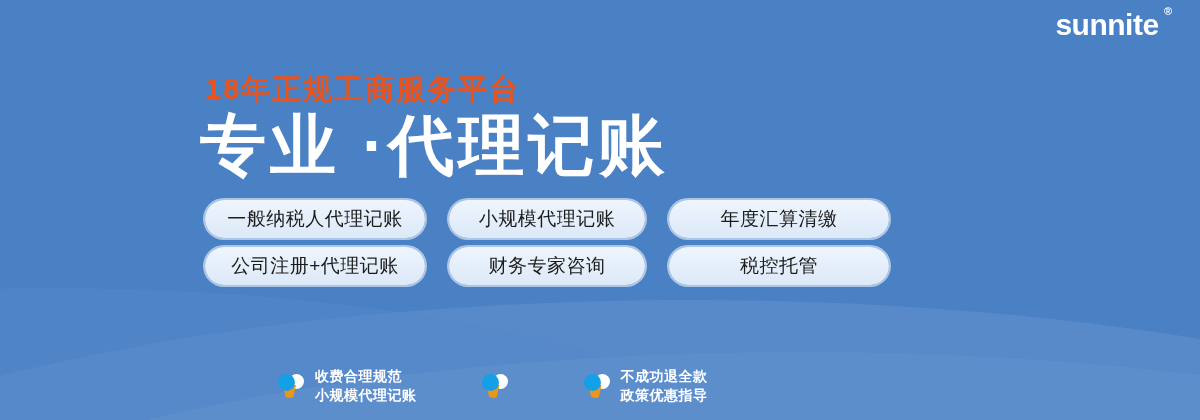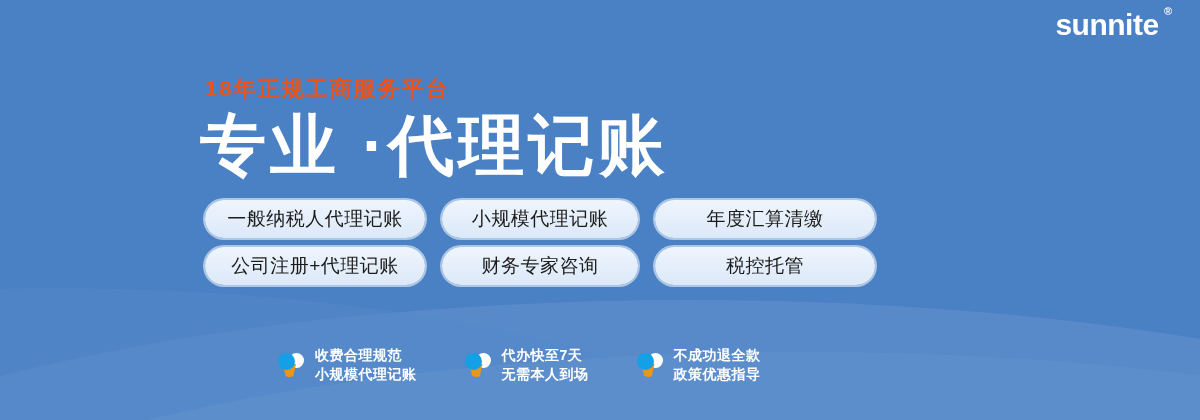--- a/index.html
+++ b/index.html
@@ -89,21 +89,21 @@
     color: #ffffff;
     line-height: 22px;
     padding-left: 4px;
   }
 
   
   .eyebrow {
     position: absolute;
     left: 205px;
     top: 74px;
-    font-size: 22px;
+    font-size: 29px;
     font-weight: bold;
     color: #e8541e;
     letter-spacing: 2px;
     line-height: 30px;
     white-space: nowrap;
   }
   .headline {
     position: absolute;
     left: 200px;
     top: 112px;
@@ -128,33 +128,34 @@
   .pill {
     height: 38px;
     line-height: 38px;
     border-radius: 19px;
     background: linear-gradient(180deg, #eef5fd 0%, #dce9f8 100%);
     color: #1b1b1b;
     font-size: 19px;
     text-align: center;
     box-shadow: 0 0 0 2px rgba(255,255,255,0.55);
     white-space: nowrap;
-    margin-right: 17px;
+    margin-right: 24px;
     letter-spacing: 0.5px;
   }
   .pill.col1 { width: 220px; }
   .pill.col2 { width: 196px; }
   .pill.col3 { width: 220px; margin-right: 0; }
 
   
   .features {
     position: absolute;
     left: 276px;
-    top: 346px;
+    top: 367px;
     display: flex;
+    gap: 17px;
   }
   .feature {
     display: flex;
     align-items: center;
     margin-right: 46px;
   }
   .feature:last-child { margin-right: 8px; }
 
   .feature-icon {
     position: relative;
@@ -246,24 +247,20 @@
         <div>小规模代理记账</div>
       </div>
     </div>
 
     <div class="feature">
       <div class="feature-icon">
         <div class="fi-moon"></div>
         <div class="fi-cup"></div>
         <div class="fi-ball"></div>
       </div>
-      <div class="feature-text">
-        <div>代办快至7天</div>
-        <div>无需本人到场</div>
-      </div>
     </div>
 
     <div class="feature">
       <div class="feature-icon">
         <div class="fi-moon"></div>
         <div class="fi-cup"></div>
         <div class="fi-ball"></div>
       </div>
       <div class="feature-text">
         <div>不成功退全款</div>

